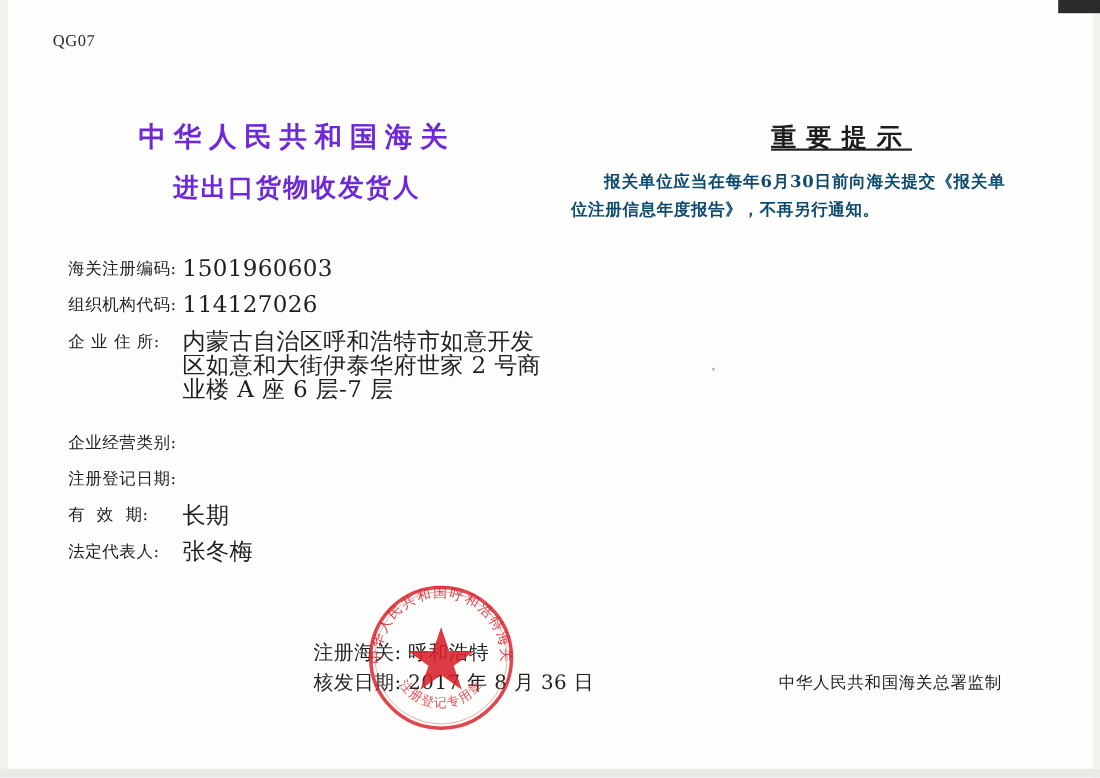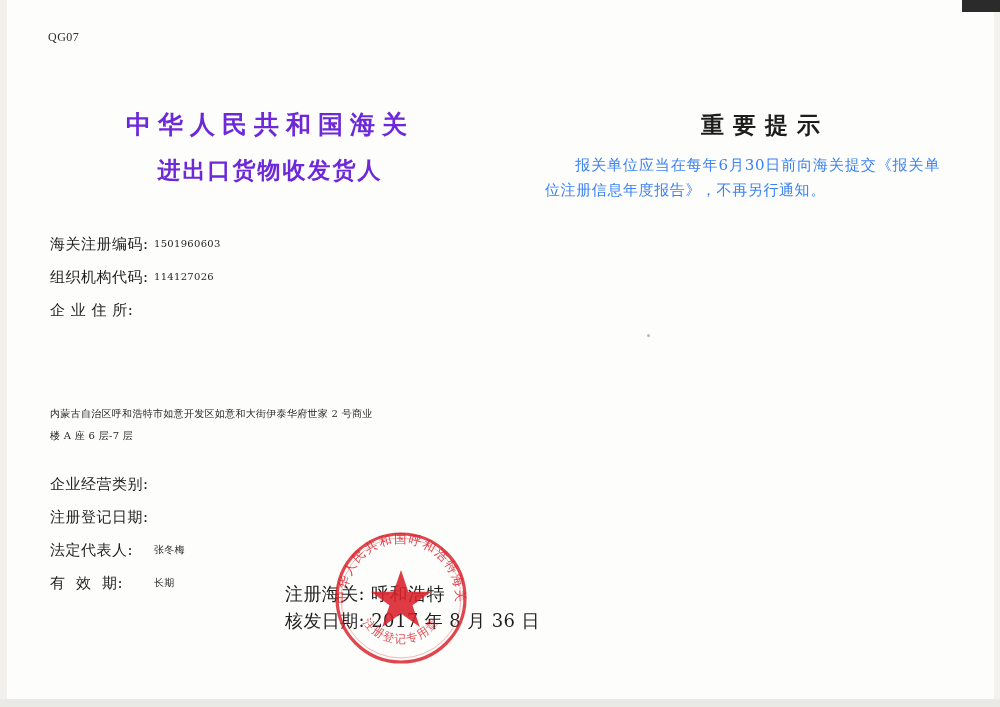--- a/index.html
+++ b/index.html
@@ -48,21 +48,21 @@
     top: 10px;
     width: 6px;
     height: 697px;
     background: #f3f2ee;
   }
 
   .doc-code {
     position: absolute;
     left: 48px;
     top: 30px;
-    font-size: 12px;
+    font-size: 15px;
     letter-spacing: 0.5px;
     color: #2a2a2a;
     font-family: "Liberation Serif", serif;
   }
 
   
   .cert-title {
     position: absolute;
     left: 60px;
     top: 108px;
@@ -79,48 +79,48 @@
   .cert-title .line2 {
     font-size: 23px;
     letter-spacing: 2px;
     font-weight: 600;
     margin-top: 14px;
     font-family: "DejaVu Serif", serif;
   }
 
   .fields {
     position: absolute;
-    left: 50px;
+    left: 62px;
     top: 233px;
     width: 470px;
   }
   .field-row {
     display: flex;
     align-items: flex-start;
     margin-bottom: 11px;
     color: #1f1f1f;
   }
   .field-label {
     width: 104px;
     flex: 0 0 104px;
     font-size: 15px;
     line-height: 22px;
     letter-spacing: 0.5px;
     font-family: "DejaVu Serif", serif;
     white-space: pre;
   }
   .field-value {
-    font-size: 10px;
+    font-size: 21px;
     line-height: 22px;
     letter-spacing: 0.3px;
     font-family: "DejaVu Serif", serif;
     max-width: 330px;
   }
   .gap-big { margin-bottom: 30px; }
-  .gap-mid { margin-bottom: 26px; flex-direction: column; }
+  .gap-mid { margin-bottom: 26px; }
 
   .issue-block {
     position: absolute;
     left: 285px;
     top: 580px;
     color: #1f1f1f;
   }
   .issue-row {
     font-size: 18px;
     line-height: 27px;
@@ -144,32 +144,34 @@
     position: absolute;
     left: 600px;
     top: 110px;
     width: 330px;
     text-align: center;
     font-size: 23px;
     letter-spacing: 9px;
     font-weight: 600;
     color: #1d1d1d;
     font-family: "DejaVu Serif", serif;
+    text-decoration: underline;
   }
   .notice-body {
     position: absolute;
-    left: 545px;
+    left: 519px;
     top: 153px;
     width: 395px;
     font-size: 15px;
     line-height: 25px;
     letter-spacing: 0.6px;
-    color: #3b82f6;
+    color: #0c4a6e;
     text-align: justify;
     font-family: "DejaVu Serif", serif;
+    font-weight: bold;
   }
   .notice-body .indent { display: inline-block; width: 30px; }
 
   .speck {
     position: absolute;
     left: 647px;
     top: 334px;
     width: 3px;
     height: 3px;
     background: #b9b9b3;
@@ -217,26 +219,26 @@
       <div class="field-label">企 业 住 所:</div>
       <div class="field-value">内蒙古自治区呼和浩特市如意开发区如意和大街伊泰华府世家 2 号商业楼 A 座 6 层-7 层</div>
     </div>
     <div class="field-row">
       <div class="field-label">企业经营类别:</div>
     </div>
     <div class="field-row">
       <div class="field-label">注册登记日期:</div>
     </div>
     <div class="field-row">
+      <div class="field-label">有  效  期:</div>
+      <div class="field-value">长期</div>
+    </div>
+    <div class="field-row">
       <div class="field-label">法定代表人:</div>
       <div class="field-value">张冬梅</div>
-    </div>
-    <div class="field-row">
-      <div class="field-label">有  效  期:</div>
-      <div class="field-value">长期</div>
     </div>
   </div>
 
   <div class="issue-block">
     <div class="issue-row"><span>注册海关:</span> <span>呼和浩特</span></div>
     <div class="issue-row"><span>核发日期:</span> <span>2017 年 8 月 36 日</span></div>
   </div>
 
   <svg class="seal" viewBox="0 0 150 150" xmlns="http://www.w3.org/2000/svg">
     <defs>
@@ -254,14 +256,15 @@
     <text font-family="'DejaVu Serif', serif" font-size="11.5" fill="#d9202a" opacity="0.8" letter-spacing="1.4">
       <textPath href="#sealArcBottom" startOffset="50%" text-anchor="middle">注册登记专用章</textPath>
     </text>
   </svg>
 
   <div class="notice-title">重要提示</div>
   <div class="notice-body"><span class="indent"></span><span>报关单位应当在每年6月30日前向海关提交《报关单位注册信息年度报告》，不再另行通知。</span></div>
 
   <div class="speck"></div>
 
+  <div class="footer-right">中华人民共和国海关总署监制</div>
 
 </div>
 
 </body></html>

